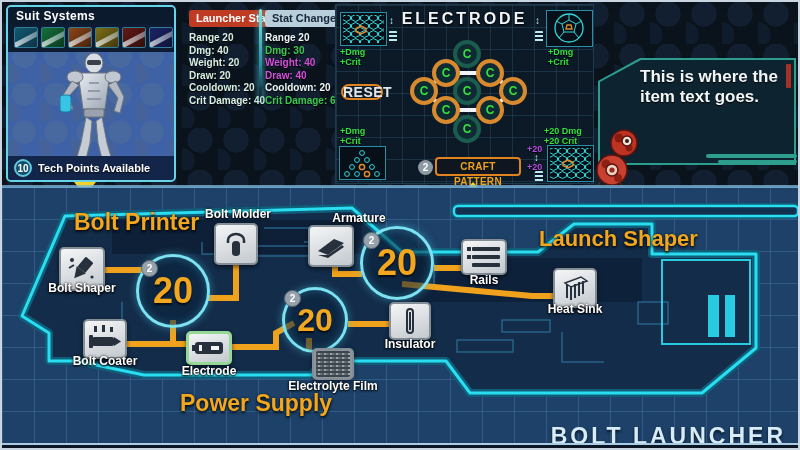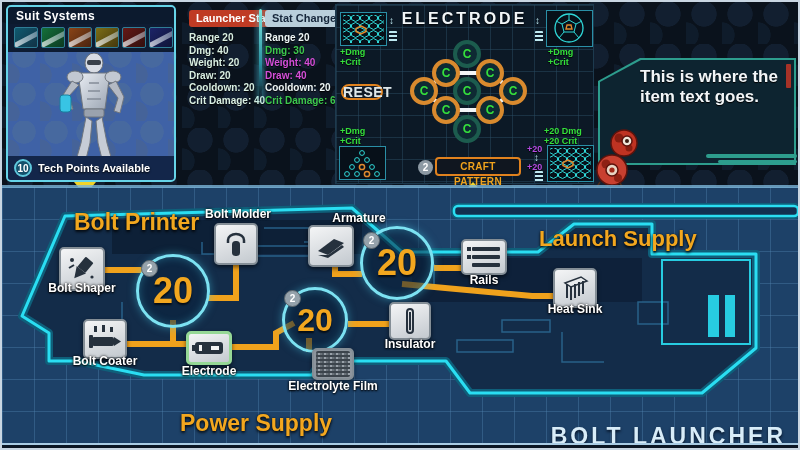--- a/index.html
+++ b/index.html
@@ -393,22 +393,22 @@
       <path d="M400 282 L530 294 H551"></path>
       <path d="M171 318 V342"></path>
       <path d="M125 342 H186"></path>
       <path d="M230 345 H274 V331 L292 321"></path>
       <path d="M346 322 H387"></path>
       <path d="M307 336 V350"></path>
     </g>
   </svg>
 
   <div class="grp-label" style="left:72px; top:207px; font-size:23px;">Bolt Printer</div>
-  <div class="grp-label" style="left:537px; top:224px; font-size:22px;">Launch Supply</div>
-  <div class="grp-label" style="left:178px; top:388px; font-size:23px;margin-top:20px;">Power Supply</div>
+  <div class="grp-label" style="left:537px; top:224px; font-size:22px;">Launch Shaper</div>
+  <div class="grp-label" style="left:178px; top:388px; font-size:23px;">Power Supply</div>
   <div class="bp-title">BOLT LAUNCHER</div>
 
   <div class="upg-circle" style="left:134px; top:252px; width:74px; height:74px; font-size:36px;">
     <span>20</span>
     </div>
   <div class="upg-badge" style="left:139px; top:258px;">2</div>
   <div class="upg-circle" style="left:358px; top:224px; width:74px; height:74px; font-size:36px;">
     <span>20</span>
     </div>
   <div class="upg-badge" style="left:361px; top:230px;">2</div>

